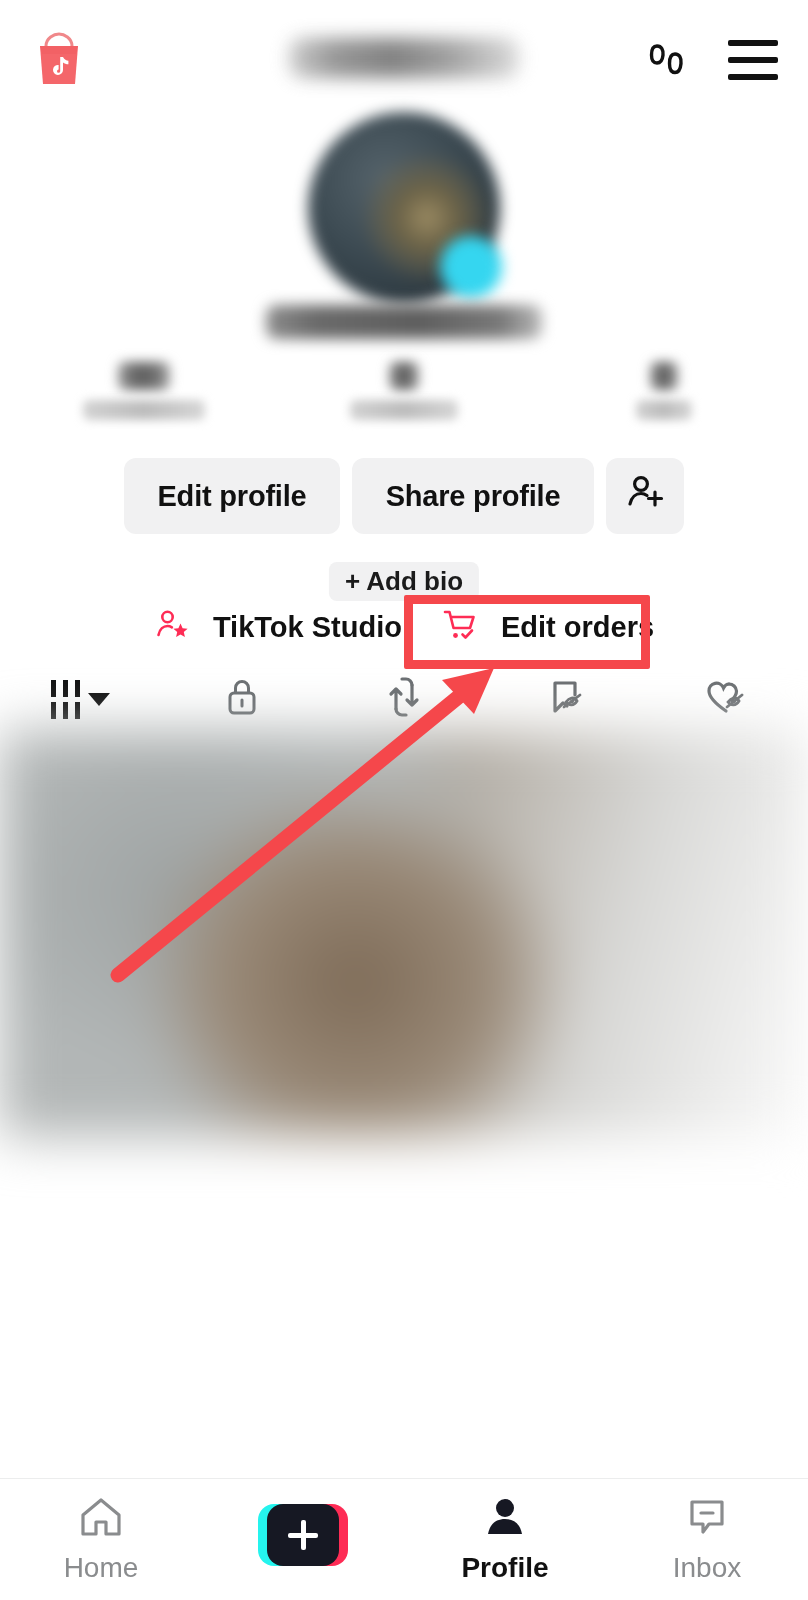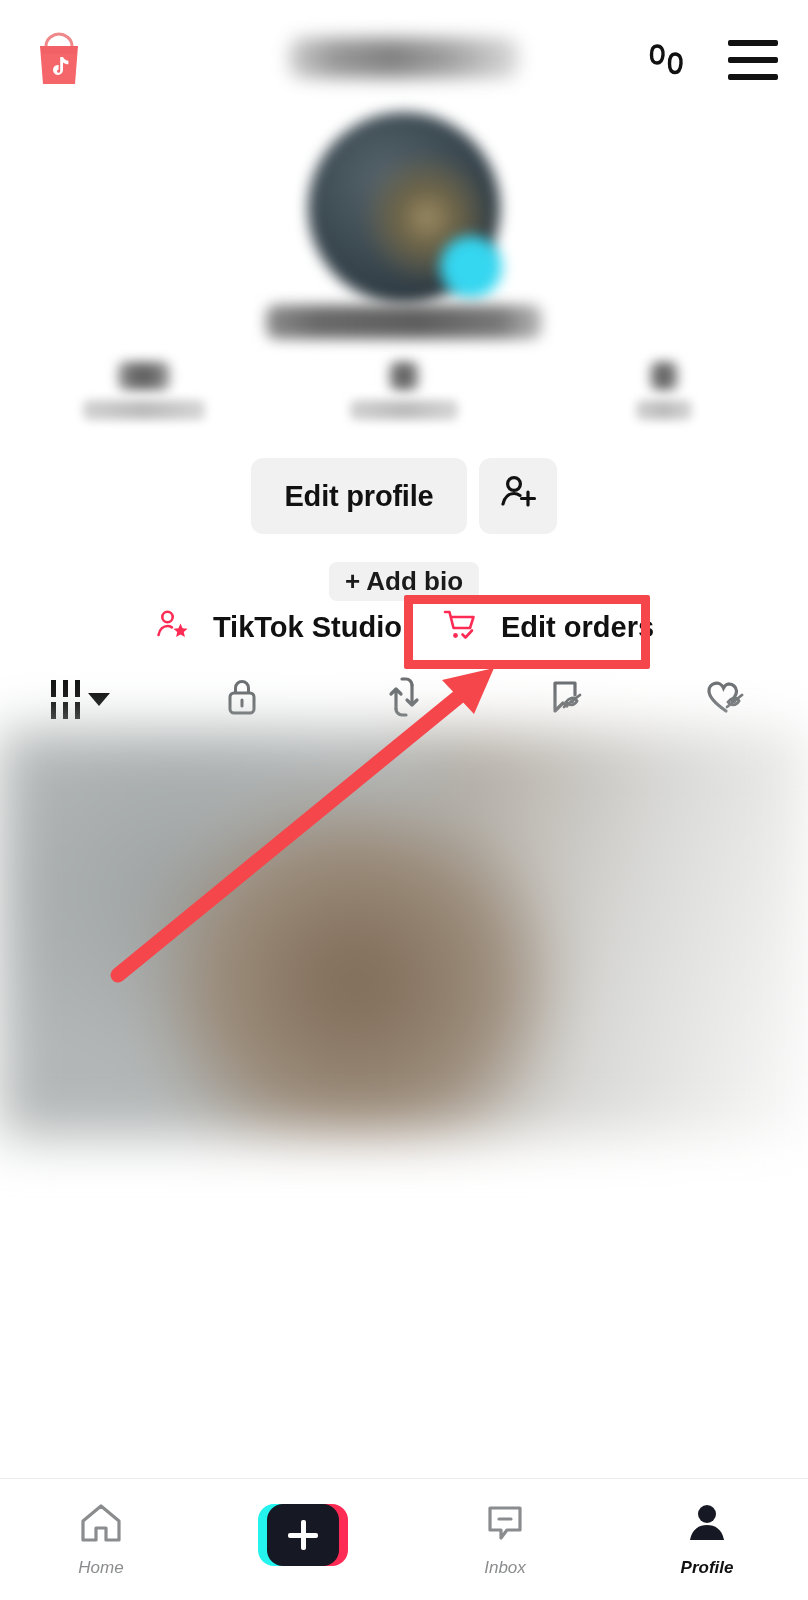--- a/index.html
+++ b/index.html
@@ -208,21 +208,21 @@
     background: #ffffff;
     border-top: 1px solid #eceded;
     display: flex; align-items: center;
   }
   .navitem {
     flex: 1; height: 100%;
     display: flex; flex-direction: column;
     align-items: center; justify-content: center;
     gap: 9px;
   }
-  .navlabel { font-size: 17px; color: #8a8c8e; font-weight: normal; font-style: italic; }
+  .navlabel { font-size: 28px; color: #8a8c8e; font-weight: normal; }
   .navitem.active .navlabel { color: #111; font-weight: bold; }
   .create-btn {
     position: relative; width: 90px; height: 62px;
   }
   .create-cyan, .create-pink, .create-core {
     position: absolute; top: 0; height: 62px; border-radius: 16px;
   }
   .create-cyan { left: 0; width: 68px; background: #25f4ee; }
   .create-pink { right: 0; width: 68px; background: #fe2c55; }
   .create-core {
@@ -284,20 +284,21 @@
       <span class="stat-label"></span>
     </div>
     <div class="stat">
       <span class="stat-value"></span>
       <span class="stat-label"></span>
     </div>
   </div>
 
   <div class="actions">
     <div class="btn btn-edit">Edit profile</div>
+    <div class="btn btn-share">Share profile</div>
     <div class="btn btn-adduser">
       <span>
         <svg width="42" height="42" viewBox="0 0 42 42">
           <circle cx="17" cy="12" r="6.4" fill="none" stroke="#111" stroke-width="3.2"></circle>
           <path d="M6 32 c1.5 -7 6 -10.5 11 -10.5 c2.2 0 4.2 0.7 6 2" fill="none" stroke="#111" stroke-width="3.2" stroke-linecap="round"></path>
           <path d="M31 20 L31 33 M24.5 26.5 L37.5 26.5" stroke="#111" stroke-width="3.2" stroke-linecap="round"></path>
         </svg>
       </span>
     </div>
   </div>
@@ -420,34 +421,34 @@
         <span class="create-cyan"></span>
         <span class="create-pink"></span>
         <span class="create-core">
           <span class="plus-h"></span>
           <span class="plus-v"></span>
         </span>
       </div>
       <span class="navlabel"></span>
     </div>
 
+    <div class="navitem active">
+      <span>
+        <svg width="46" height="44" viewBox="0 0 46 44">
+          <circle cx="23" cy="13" r="9" fill="#161823"></circle>
+          <path d="M6 39 c2 -11 9 -15 17 -15 c8 0 15 4 17 15 Z" fill="#161823"></path>
+        </svg>
+      </span>
+      <span class="navlabel">Profile</span>
+    </div>
+
     <div class="navitem">
       <span>
         <svg width="46" height="44" viewBox="0 0 46 44">
           <path d="M8 7 L38 7 L38 29 L25 29 L19 37 L19 29 L8 29 Z" fill="none" stroke="#8a8c8e" stroke-width="3.2" stroke-linejoin="round"></path>
           <path d="M17 18 L29 18" stroke="#8a8c8e" stroke-width="3.2" stroke-linecap="round"></path>
         </svg>
       </span>
       <span class="navlabel">Inbox</span>
     </div>
-
-    <div class="navitem active">
-      <span>
-        <svg width="46" height="44" viewBox="0 0 46 44">
-          <circle cx="23" cy="13" r="9" fill="#161823"></circle>
-          <path d="M6 39 c2 -11 9 -15 17 -15 c8 0 15 4 17 15 Z" fill="#161823"></path>
-        </svg>
-      </span>
-      <span class="navlabel">Profile</span>
-    </div>
   </div>
 
 </div>
 
 </body></html>

